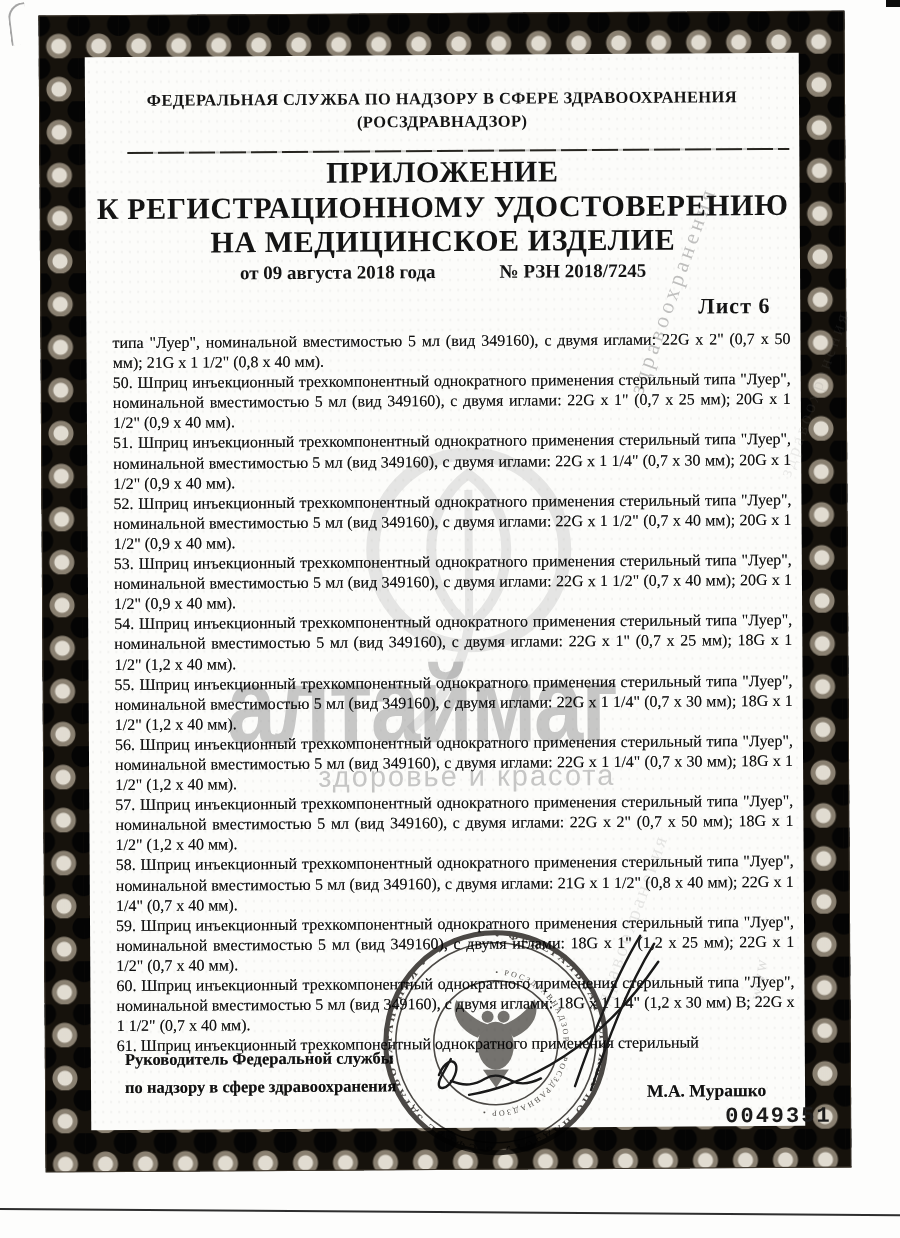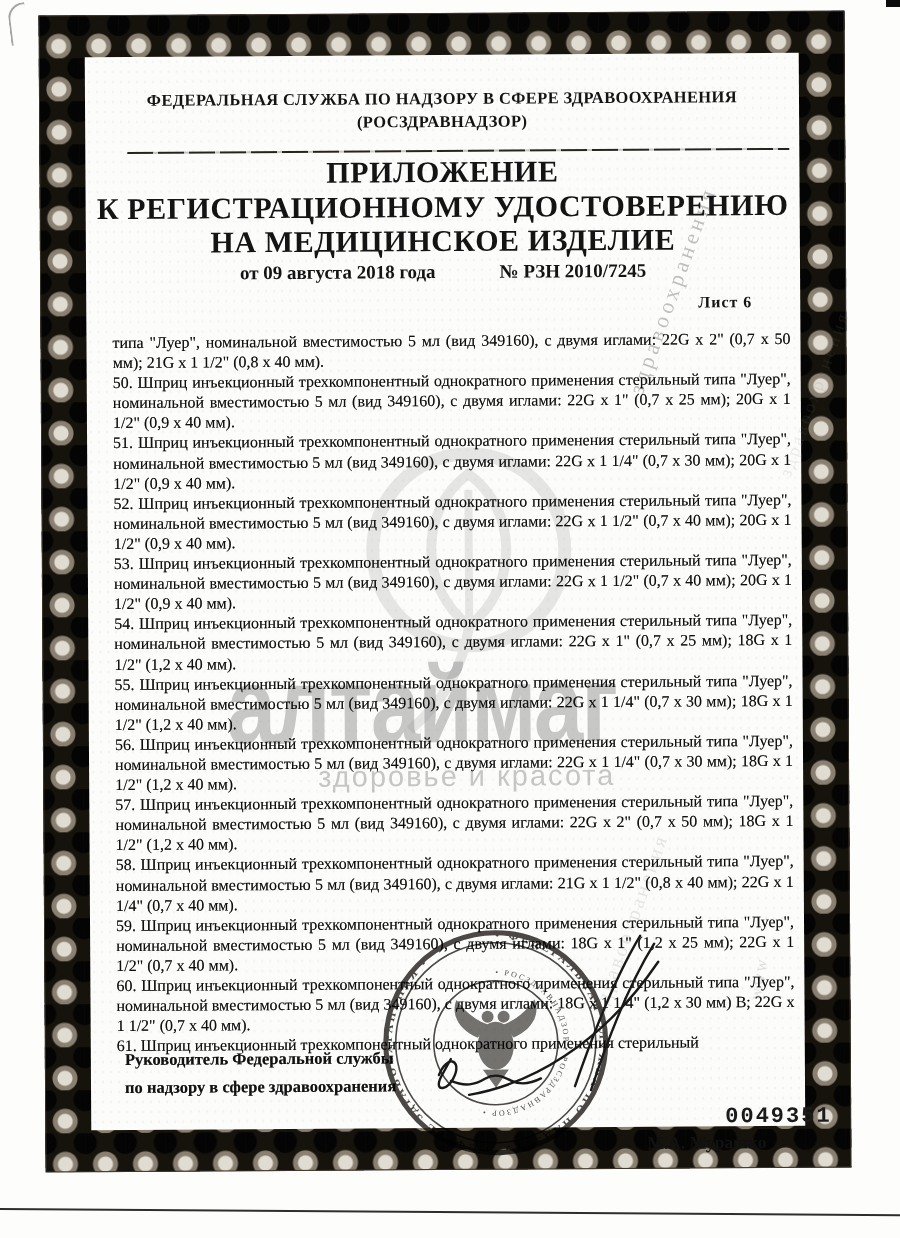--- a/index.html
+++ b/index.html
@@ -24,21 +24,21 @@
     background-size:8px 10px;
     overflow:visible;
   }
 
   .center{position:absolute;left:0;width:100%;text-align:center;color:#141414;}
   .agency{font-size:16.5px;font-weight:bold;letter-spacing:.4px;}
   .divider{position:absolute;left:42px;top:95px;width:662px;height:2px;
     background:repeating-linear-gradient(90deg,#26241f 0 26px,rgba(38,36,31,.25) 26px 31px);}
   .title{font-size:30px;font-weight:bold;letter-spacing:.6px;}
   .dateline{font-size:19px;font-weight:bold;display:flex;justify-content:center;gap:64px;}
-  .sheet{position:absolute;left:612px;top:240px;font-size:16px;font-weight:bold;color:#141414;letter-spacing:1px;}
+  .sheet{position:absolute;left:612px;top:240px;font-size:22px;font-weight:bold;color:#141414;letter-spacing:1px;}
 
   .body-text{position:absolute;left:26px;top:276px;width:678px;font-size:16px;line-height:20.1px;
     text-align:justify;color:#101010;text-shadow:0 0 .4px rgba(10,10,10,.55);}
   .body-text p{margin:0;}
 
   .foot{position:absolute;font-weight:bold;color:#121212;font-size:16.5px;text-shadow:0 0 .4px rgba(10,10,10,.5);}
   .serial{position:absolute;left:634px;top:1051px;font-family:Liberation Mono, monospace;
     font-weight:bold;font-size:22px;letter-spacing:2px;color:#1b1b1b;}
 
   
@@ -91,21 +91,21 @@
       <div class="center agency" style="top:34px;">ФЕДЕРАЛЬНАЯ СЛУЖБА ПО НАДЗОРУ В СФЕРЕ ЗДРАВООХРАНЕНИЯ</div>
       <div class="center agency" style="top:57px;">(РОСЗДРАВНАДЗОР)</div>
       <div class="divider"></div>
 
       <div class="center title" style="top:100px;">ПРИЛОЖЕНИЕ</div>
       <div class="center title" style="top:135px;">К РЕГИСТРАЦИОННОМУ УДОСТОВЕРЕНИЮ</div>
       <div class="center title" style="top:169px;">НА МЕДИЦИНСКОЕ ИЗДЕЛИЕ</div>
 
       <div class="center dateline" style="top:206px;">
         <span>от 09 августа 2018 года</span>
-        <span>№  РЗН 2010/7245</span>
+        <span>№  РЗН 2018/7245</span>
       </div>
       <div class="sheet">Лист 6</div>
 
       <div class="body-text">
           <p>типа "Луер", номинальной вместимостью 5 мл (вид 349160), с двумя иглами: 22G x 2" (0,7 x 50 мм); 21G x 1 1/2" (0,8 x 40 мм).</p>
           <p>50. Шприц инъекционный трехкомпонентный однократного применения стерильный типа "Луер", номинальной вместимостью 5 мл (вид 349160), с двумя иглами: 22G x 1" (0,7 x 25 мм); 20G x 1 1/2" (0,9 x 40 мм).</p>
           <p>51. Шприц инъекционный трехкомпонентный однократного применения стерильный типа "Луер", номинальной вместимостью 5 мл (вид 349160), с двумя иглами: 22G x 1 1/4" (0,7 x 30 мм); 20G x 1 1/2" (0,9 x 40 мм).</p>
           <p>52. Шприц инъекционный трехкомпонентный однократного применения стерильный типа "Луер", номинальной вместимостью 5 мл (вид 349160), с двумя иглами: 22G x 1 1/2" (0,7 x 40 мм); 20G x 1 1/2" (0,9 x 40 мм).</p>
           <p>53. Шприц инъекционный трехкомпонентный однократного применения стерильный типа "Луер", номинальной вместимостью 5 мл (вид 349160), с двумя иглами: 22G x 1 1/2" (0,7 x 40 мм); 20G x 1 1/2" (0,9 x 40 мм).</p>
           <p>54. Шприц инъекционный трехкомпонентный однократного применения стерильный типа "Луер", номинальной вместимостью 5 мл (вид 349160), с двумя иглами: 22G x 1" (0,7 x 25 мм); 18G x 1 1/2" (1,2 x 40 мм).</p>
@@ -113,21 +113,21 @@
           <p>56. Шприц инъекционный трехкомпонентный однократного применения стерильный типа "Луер", номинальной вместимостью 5 мл (вид 349160), с двумя иглами: 22G x 1 1/4" (0,7 x 30 мм); 18G x 1 1/2" (1,2 x 40 мм).</p>
           <p>57. Шприц инъекционный трехкомпонентный однократного применения стерильный типа "Луер", номинальной вместимостью 5 мл (вид 349160), с двумя иглами: 22G x 2" (0,7 x 50 мм); 18G x 1 1/2" (1,2 x 40 мм).</p>
           <p>58. Шприц инъекционный трехкомпонентный однократного применения стерильный типа "Луер", номинальной вместимостью 5 мл (вид 349160), с двумя иглами: 21G x 1 1/2" (0,8 x 40 мм); 22G x 1 1/4" (0,7 x 40 мм).</p>
           <p>59. Шприц инъекционный трехкомпонентный однократного применения стерильный типа "Луер", номинальной вместимостью 5 мл (вид 349160), с двумя иглами: 18G x 1" (1,2 x 25 мм); 22G x 1 1/2" (0,7 x 40 мм).</p>
           <p>60. Шприц инъекционный трехкомпонентный однократного применения стерильный типа "Луер", номинальной вместимостью 5 мл (вид 349160), с двумя иглами: 18G x 1 1/4" (1,2 x 30 мм) В; 22G x 1 1/2" (0,7 x 40 мм).</p>
           <p>61. Шприц инъекционный трехкомпонентный однократного применения стерильный</p>
         </div>
 
       <div class="foot" style="left:34px;top:993px;">Руководитель Федеральной службы</div>
       <div class="foot" style="left:34px;top:1021px;">по надзору в сфере здравоохранения</div>
-      <div class="foot" style="left:556px;top:1079px;font-size:17.5px;">М.А. Мурашко</div>
+      <div class="foot" style="left:556px;top:1027px;font-size:17.5px;">М.А. Мурашко</div>
       <div class="serial">0049351</div>
 
       <svg class="stamp" viewBox="0 0 250 250">
         <defs>
           <path id="rimPath" d="M125,21 a104,104 0 1 1 -0.01,0"></path>
           <path id="rimPath2" d="M125,57 a68,68 0 1 1 -0.01,0"></path>
         </defs>
         <g fill="none" stroke="#2e2b27">
           <circle cx="125" cy="125" r="110" stroke-width="5"></circle>
           <circle cx="125" cy="125" r="100" stroke-width="1.6"></circle>

